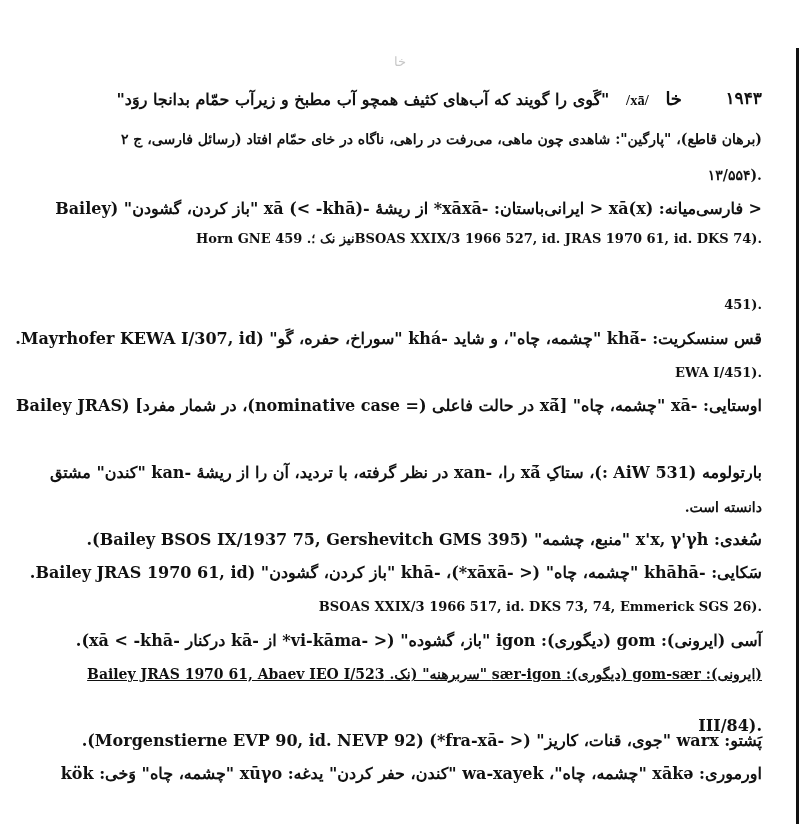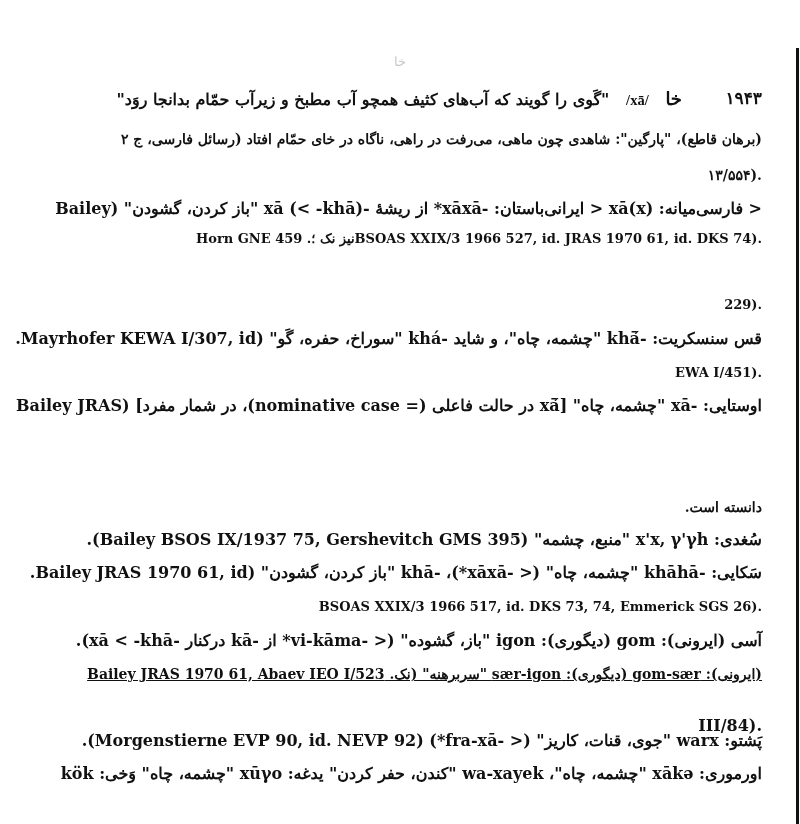--- a/index.html
+++ b/index.html
@@ -105,27 +105,28 @@
     &nbsp;
     <span>"گَوی را گویند که آب‌های کثیف همچو آب مطبخ و زیرآب حمّام بدانجا روَد"</span>
   </div>
 
   <div class="line" style="top:80px; font-size:14px;">(برهان قاطع)، "پارگین": شاهدی چون ماهی، می‌رفت در راهی، ناگاه در خای حمّام افتاد (رسائل فارسی، ج ۲</div>
   <div class="line" style="top:116px; font-size:14px;">۱۳/۵۵۴).</div>
 
   <div class="line" style="top:150px;">&lt; فارسی‌میانه: xā(x) &lt; ایرانی‌باستان: -xāxā* از ریشهٔ -xā (&lt; -khā) "باز کردن، گشودن" (Bailey</div>
   <div class="line" style="top:180px; font-size:13px;">Horn GNE 459 .نیز نک ؛BSOAS XXIX/3 1966 527, id. JRAS 1970 61, id. DKS 74).</div>
 
-  <div class="line" style="top:246px; font-size:13px;">229).</div>
+  <div class="line" style="top:246px; font-size:13px;">451).</div>
 
   <div class="line" style="top:280px;">قس سنسکریت: -khā́ "چشمه، چاه"، و شاید -khá "سوراخ، حفره، گَو" (Mayrhofer KEWA I/307, id.</div>
   <div class="line" style="top:314px; font-size:13px;">EWA I/451).</div>
 
   <div class="line" style="top:347px;">اوستایی: -xā "چشمه، چاه" [xā́ در حالت فاعلی (= nominative case)، در شمار مفرد] (Bailey JRAS</div>
 
+  <div class="line" style="top:414px;">بارتولومه (AiW 531 :)، ستاکِ xā́ را، -xan در نظر گرفته، با تردید، آن را از ریشهٔ -kan "کندن" مشتق</div>
   <div class="line" style="top:448px; font-size:14px;">دانسته است.</div>
 
   <div class="line" style="top:481px;">سُغدی: x'x, γ'γh "منبع، چشمه" (Bailey BSOS IX/1937 75, Gershevitch GMS 395).</div>
 
   <div class="line" style="top:514px;">سَکایی: -khāhā "چشمه، چاه" (&lt; -xāxā*)، -khā "باز کردن، گشودن" (Bailey JRAS 1970 61, id.</div>
   <div class="line" style="top:548px; font-size:13px;">BSOAS XXIX/3 1966 517, id. DKS 73, 74, Emmerick SGS 26).</div>
 
   <div class="line" style="top:582px;">آسی (ایرونی): gom (دیگوری): igon "باز، گشوده" (&lt; -vi-kāma* از -kā درکنار -xā &lt; -khā).</div>
   <div class="line" style="top:615px; font-size:14px;text-decoration:underline;">(ایرونی): gom-sær (دیگوری): sær-igon "سربرهنه" (نک. Bailey JRAS 1970 61, Abaev IEO I/523</div>
   <div class="line" style="top:667px; font-size:16px;text-align:center;">III/84).</div>

